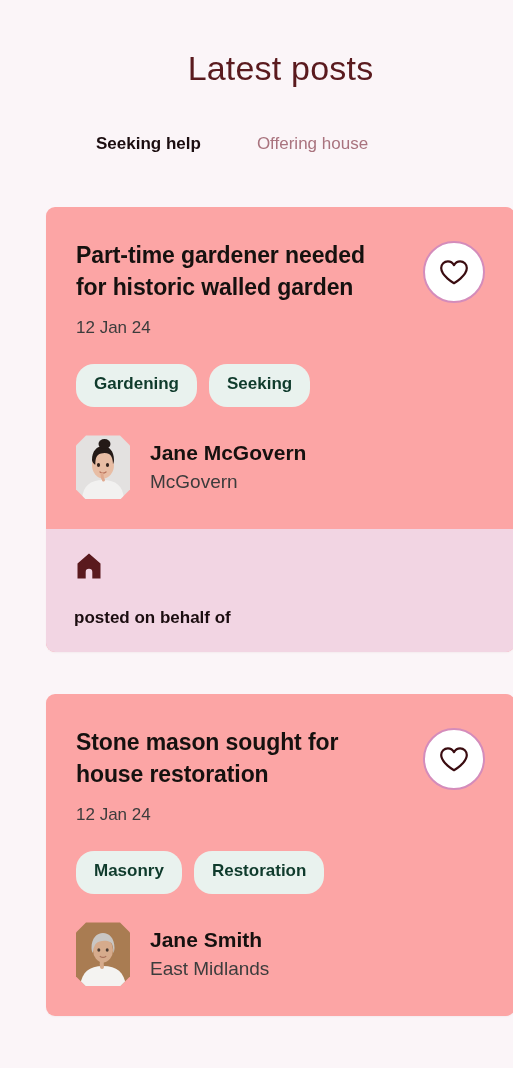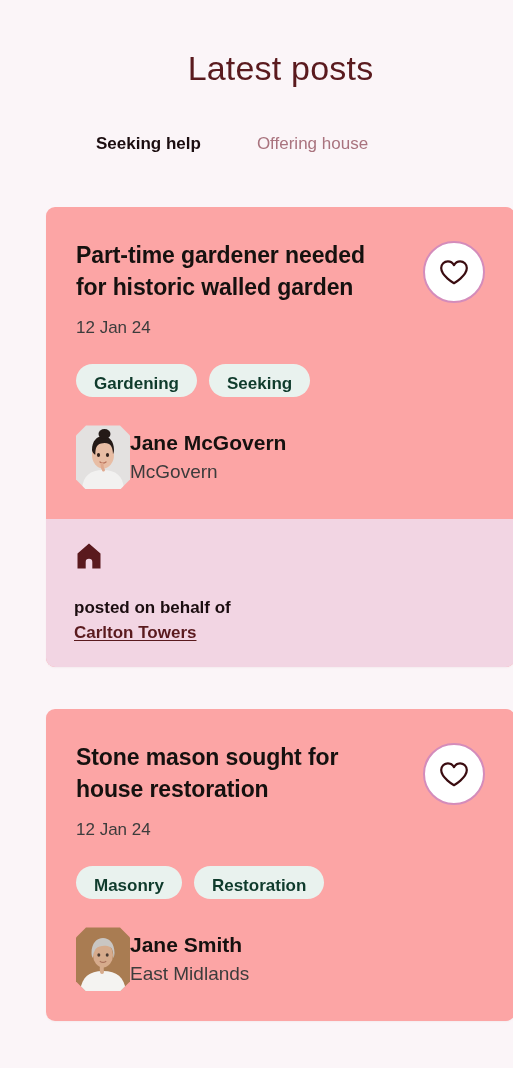--- a/index.html
+++ b/index.html
@@ -137,29 +137,30 @@
     gap: 12px;
     margin-top: 25px;
     flex-wrap: wrap;
   }
   .tag {
     background: #e9f2ee;
     color: #0f3b2c;
     font-size: 17px;
     line-height: 20px;
     font-weight: 700;
-    padding: 10px 18px 3px 18px;
+    padding: 10px 18px 13px 18px;
     border-radius: 18px;
     white-space: nowrap;
   }
 
   
   .author-row {
     display: flex;
     align-items: center;
+    gap: 20px;
     margin-top: 28px;
     padding-bottom: 30px;
   }
   .avatar {
     flex: 0 0 auto;
     width: 54px;
     height: 64px;
     border-radius: 6px;
     overflow: hidden;
     position: relative;
@@ -270,21 +271,20 @@
       </div>
 
       <div class="behalf">
         <span class="behalf-icon">
           <svg width="30" height="30" viewBox="0 0 30 30" xmlns="http://www.w3.org/2000/svg">
             <path d="M15 2.5 3.5 12.5V27.5h8.2v-6.4a3.3 3.3 0 0 1 6.6 0v6.4h8.2V12.5z" fill="#5a1a1e"></path>
           </svg>
         </span>
         <span class="behalf-text">
           <span>posted on behalf of</span>
-          <span class="behalf-org">Carlton Towers</span>
         </span>
       </div>
     </div>
 
     <div class="card">
       <div class="card-body">
         <div class="card-head">
           <h2 class="post-title">Stone mason sought for house restoration</h2>
           <button class="fav-button">
             <span>

